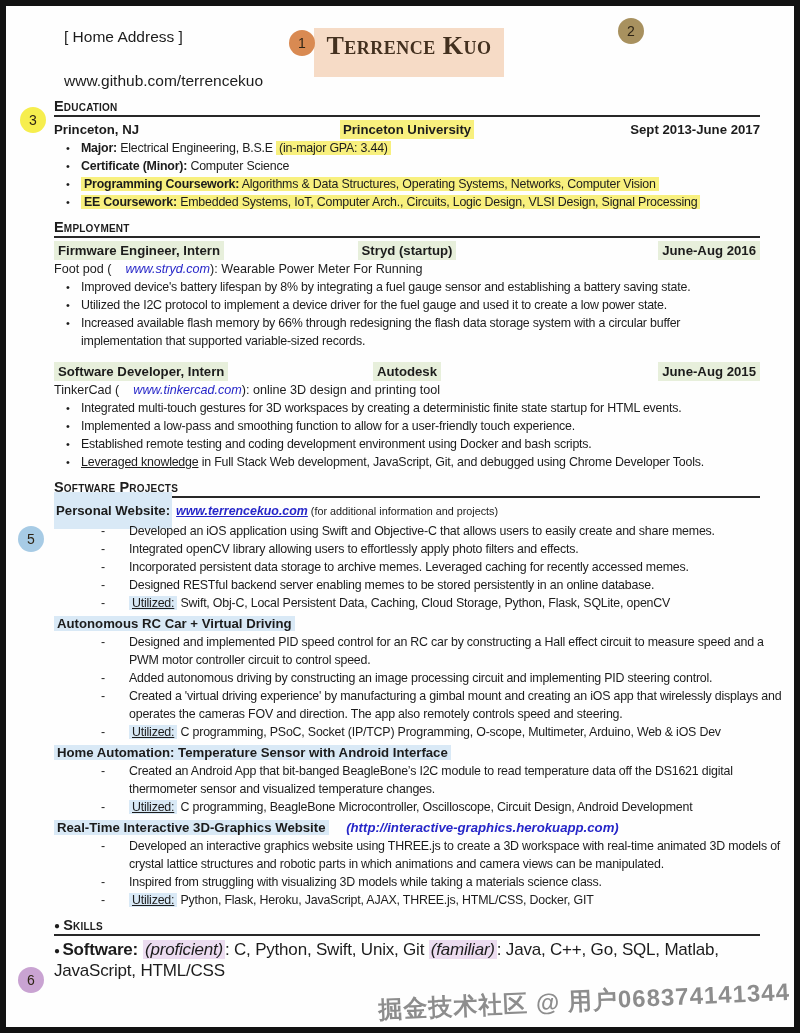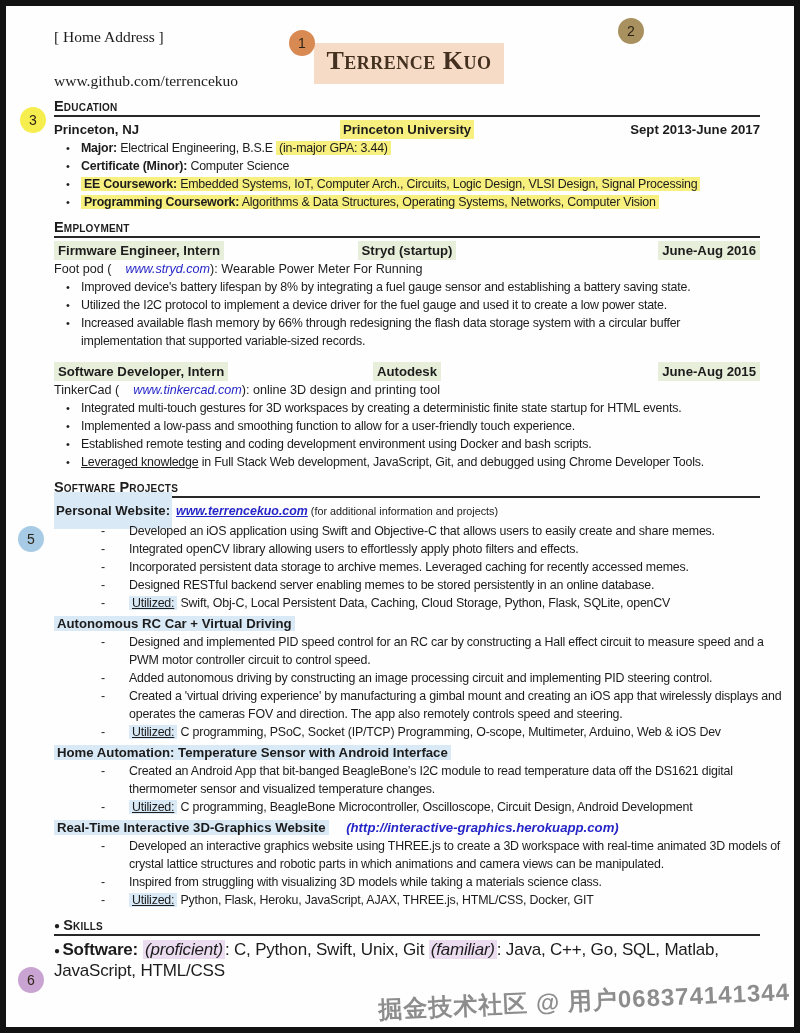--- a/index.html
+++ b/index.html
@@ -7,24 +7,24 @@
     --hl_beige:#e8e0ce; --hl_purple:#ecdcf0; --link_blue:#2626c8; --text_dark:#1c1c1c;
     --badge_orange:#d98a52; --badge_tan:#a8915f; --badge_yellow:#f6ee4e;
     --badge_blue:#a7cbe5; --badge_purple:#c9a3d2;
   }
   html,body{margin:0;padding:0;background:#3a3a3a;}
   .page{width:800px;height:1033px;box-sizing:border-box;background:#fefefe;border:6px solid #121212;
         position:relative;overflow:hidden;font-family:"Liberation Sans",sans-serif;
         color:var(--text_dark);font-size:12.4px;}
   
   .header{display:grid;grid-template-columns:1fr auto 1fr;margin:22px 30px 0 48px;align-items:start;}
-  .serif{font-family:Liberation Serif, serif;}
+  .serif{font-family:Liberation Sans, sans-serif;margin-left:10px;}
   .addr{font-size:15.5px;}
   .github{font-size:15.5px;margin-top:26px;}
-  .name-hl{display:inline-block;background:var(--hl_peach);padding:3px 12px 8px 12px;margin-top:15px;}
+  .name-hl{display:inline-block;background:var(--hl_peach);padding:3px 12px 16px 12px;}
   .name{font-family:"Liberation Serif",serif;font-weight:bold;font-variant:small-caps;
         font-size:26px;color:#43301f;letter-spacing:0.5px;}
   .right-col{text-align:right;}
   .contact-box{display:inline-block;background:var(--hl_beige);padding:1px 6px;text-align:right;
                font-size:15px;line-height:20px;}
   .site{font-size:15px;margin-top:12px;}
   
   .badge{position:absolute;width:26px;height:26px;border-radius:50%;display:flex;align-items:center;
          justify-content:center;font-size:14px;color:#2e2415;font-family:"Liberation Sans",sans-serif;}
   
@@ -112,25 +112,25 @@
     <div class="b dot">
         <span class="mk"></span>
         <span class="tx"><span class="bld">Major:</span><span> Electrical Engineering, B.S.E </span><span class="hl-y">(in-major GPA: 3.44)</span></span>
       </div>
     <div class="b dot">
         <span class="mk"></span>
         <span class="tx"><span class="bld">Certificate (Minor):</span><span> Computer Science</span></span>
       </div>
     <div class="b dot">
         <span class="mk"></span>
+        <span class="tx"><span class="hl-y"><span class="bld">Programming Coursework:</span><span> Algorithms &amp; Data Structures, Operating Systems, Networks, Computer Vision</span></span></span>
+      </div>
+    <div class="b dot">
+        <span class="mk"></span>
         <span class="tx"><span class="hl-y"><span class="bld">EE Coursework:</span><span> Embedded Systems, IoT, Computer Arch., Circuits, Logic Design, VLSI Design, Signal Processing</span></span></span>
-      </div>
-    <div class="b dot">
-        <span class="mk"></span>
-        <span class="tx"><span class="hl-y"><span class="bld">Programming Coursework:</span><span> Algorithms &amp; Data Structures, Operating Systems, Networks, Computer Vision</span></span></span>
       </div>
   </div>
 
   <div class="sec-head">
     <span class="sec-title">Employment</span>
   </div>
 
   <div class="row3">
     <span class="l hl-g">Firmware Engineer, Intern</span>
     <span class="c hl-g">Stryd (startup)</span>

